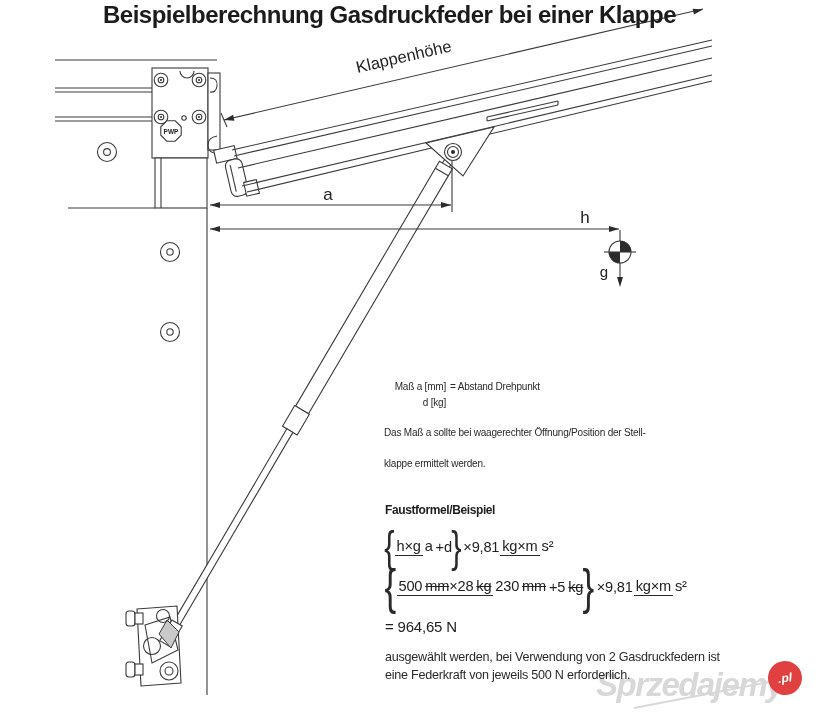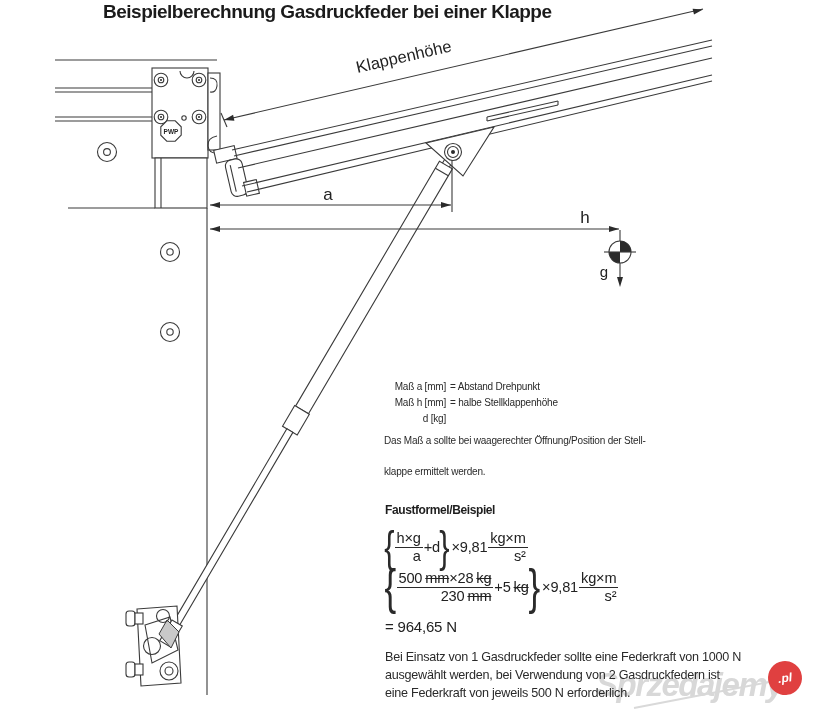--- a/index.html
+++ b/index.html
@@ -1,31 +1,31 @@
 <!DOCTYPE html>
 <html><head>
 <meta charset="utf-8">
 <style>
   html,body{margin:0;padding:0;background:#fff;}
   body{width:833px;height:722px;position:relative;overflow:hidden;
        font-family:"Liberation Sans",sans-serif;color:#222;}
   .abs{position:absolute;}
-  .title{left:103px;top:1px;font-size:19px;font-weight:bold;letter-spacing:-0.5px;color:#1b1b1b;white-space:nowrap;}
+  .title{left:103px;top:1px;font-size:24px;font-weight:bold;letter-spacing:-0.5px;color:#1b1b1b;white-space:nowrap;}
   .legend{left:384px;top:379px;font-size:10px;letter-spacing:-0.2px;line-height:16px;color:#2a2a2a;}
   .legend-row{display:flex;}
   .legend-label{width:62px;text-align:right;white-space:nowrap;}
   .legend-value{margin-left:4px;white-space:nowrap;}
-  .note{margin-top:6px;white-space:nowrap;}
+  .note{margin-top:14px;white-space:nowrap;}
   .fh{left:385px;top:503px;font-size:12px;font-weight:bold;letter-spacing:-0.4px;color:#1e1e1e;}
   .formula{display:flex;align-items:center;font-size:14.6px;letter-spacing:-0.2px;color:#222;white-space:nowrap;}
   .f1{left:385px;top:527px;height:40px;}
   .f2{left:385px;top:565px;height:44px;}
   .brace{font-size:44px;line-height:0.9;transform:scaleX(0.7);margin:0 -3px;font-weight:normal;color:#2a2a2a;}
   .brace.big{font-size:50px;}
-  .frac{display:inline-flex;flex-direction:column;align-items:flex-end;line-height:1.12;margin:0 1px;}
+  .frac{display:inline-flex;align-items:flex-start;line-height:1.12;margin:0 1px;}
   .frac .num{border-bottom:1.3px solid #2a2a2a;padding:0 2px;}
   .frac .den{padding:0 2px;}
   .tok{margin-left:3px;}
   .st{text-decoration:line-through;text-decoration-thickness:1.1px;}
   .factor{margin-left:3px;}
   .result{left:385px;top:618px;font-size:15px;letter-spacing:-0.2px;}
   .footer{left:385px;top:648px;font-size:12.6px;letter-spacing:-0.25px;line-height:18px;white-space:nowrap;color:#2a2a2a;}
   .wm{left:596px;top:666px;font-size:33px;font-weight:bold;font-style:italic;letter-spacing:-1.5px;color:#d8d8d8;white-space:nowrap;}
   .wm-badge{left:768px;top:661px;width:34px;height:34px;border-radius:50%;background:#e04040;color:#fff;
             font-size:12px;font-weight:bold;font-style:italic;display:flex;align-items:center;justify-content:center;
@@ -181,24 +181,20 @@
 </svg>
 
 <div class="abs title">Beispielberechnung Gasdruckfeder bei einer Klappe</div>
 
 <div class="abs legend">
   <div class="legend-row">
     <span class="legend-label">Maß a [mm]</span>
     <span class="legend-value">= Abstand Drehpunkt</span>
   </div>
   <div class="legend-row">
-    <span class="legend-label">Maß h [mm]</span>
-    <span class="legend-value">= halbe Stellklappenhöhe</span>
-  </div>
-  <div class="legend-row">
     <span class="legend-label">d [kg]</span>
   </div>
   <div class="note">Das Maß a sollte bei waagerechter Öffnung/Position der Stell-</div>
   <div class="note" style="margin-top:15px">klappe ermittelt werden.</div>
 </div>
 
 <div class="abs fh">Faustformel/Beispiel</div>
 
 <div class="abs formula f1">
   <span class="brace">{</span>
@@ -233,16 +229,15 @@
     <span class="den">s²</span>
   </span>
 </div>
 
 <div class="abs result">= 964,65 N</div>
 
 <div class="abs wm">Sprzedajemy</div>
 <div class="abs wm-badge">.pl</div>
 
 <div class="abs footer">
-  <div>Bei Einsatz von 1 Gasdruckfeder sollte eine Federkraft von 1000 N</div>
   <div>ausgewählt werden, bei Verwendung von 2 Gasdruckfedern ist</div>
   <div>eine Federkraft von jeweils 500 N erforderlich.</div>
 </div>
 
 </body></html>

